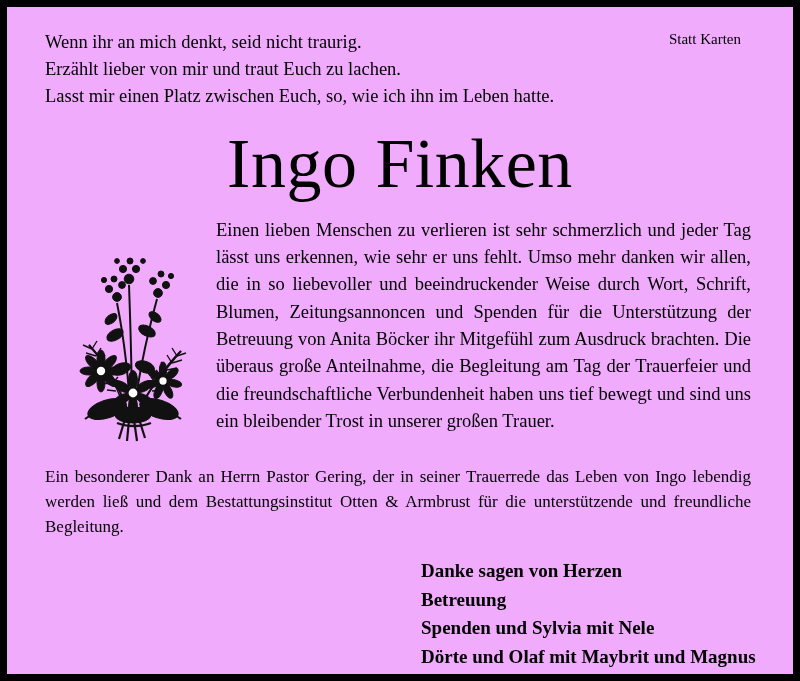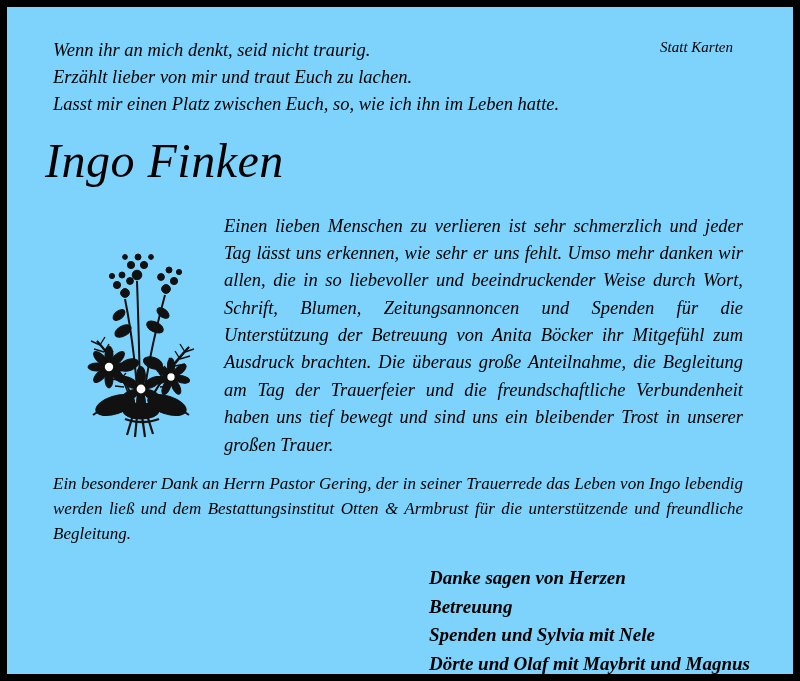--- a/index.html
+++ b/index.html
@@ -11,24 +11,23 @@
     width: 800px;
     height: 681px;
     font-family: "Liberation Serif", serif;
     color: #000000;
   }
   .notice {
     box-sizing: border-box;
     width: 800px;
     height: 681px;
     border: 7px solid #000000;
-    padding: 12px;
-    background: #7dd3fc;
+    padding: 4px;
+    background: #f0abfc;
     position: relative;
-    font-style: italic;
   }
   .inner {
     box-sizing: border-box;
     width: 100%;
     height: 100%;
     padding: 18px 26px 10px 26px;
     position: relative;
   }
   .topline {
     display: flex;
@@ -41,39 +40,39 @@
     white-space: pre-line;
     padding-left: 8px;
   }
   .statt-karten {
     font-size: 15px;
     padding-top: 2px;
     padding-right: 22px;
     white-space: nowrap;
   }
   .name {
-    text-align: left;
-    font-size: 48px;
+    text-align: center;
+    font-size: 70px;
     line-height: 1.0;
     margin-top: 18px;
     letter-spacing: 0.5px;
   }
   .dates {
     text-align: center;
     font-size: 20px;
     margin-top: 14px;
   }
   .cross {
     font-size: 18px;
     vertical-align: 1px;
     padding-right: 3px;
   }
   .mid {
     display: flex;
-    margin-top: 28px;
+    margin-top: 18px;
     align-items: flex-start;
   }
   .bouquet {
     width: 175px;
     flex: 0 0 175px;
     padding-top: 6px;
     padding-left: 22px;
     box-sizing: border-box;
   }
   .main-text {

